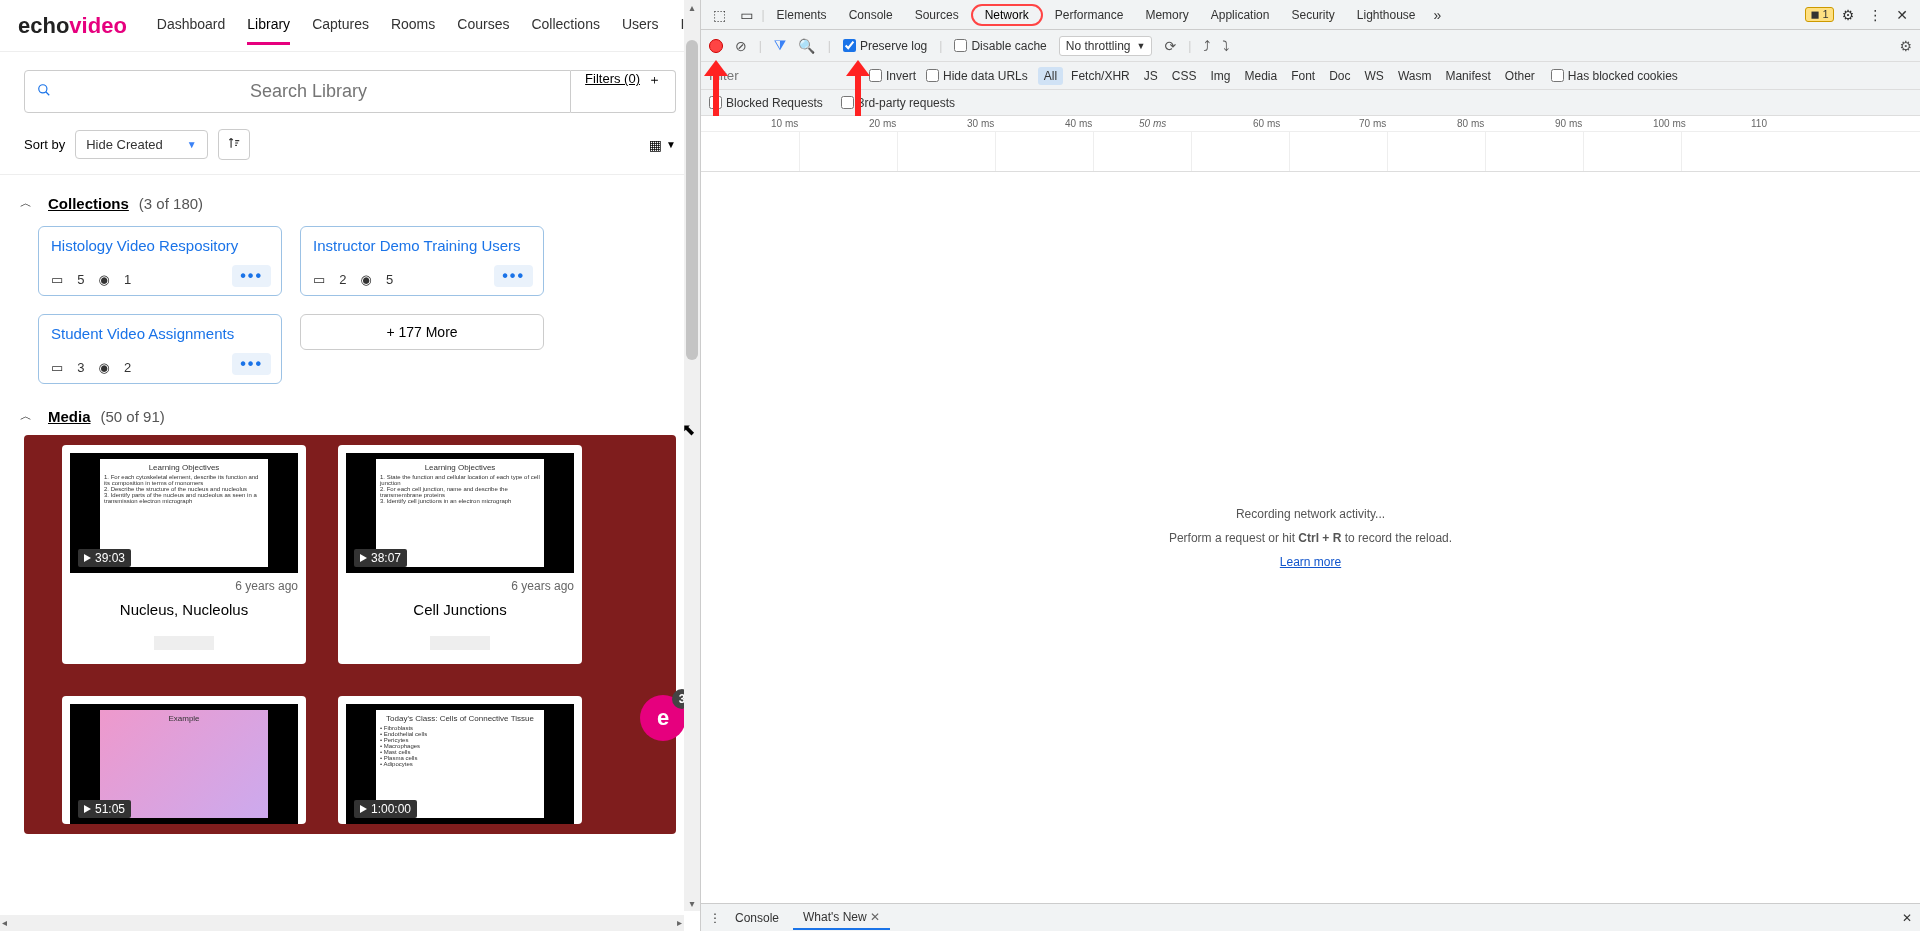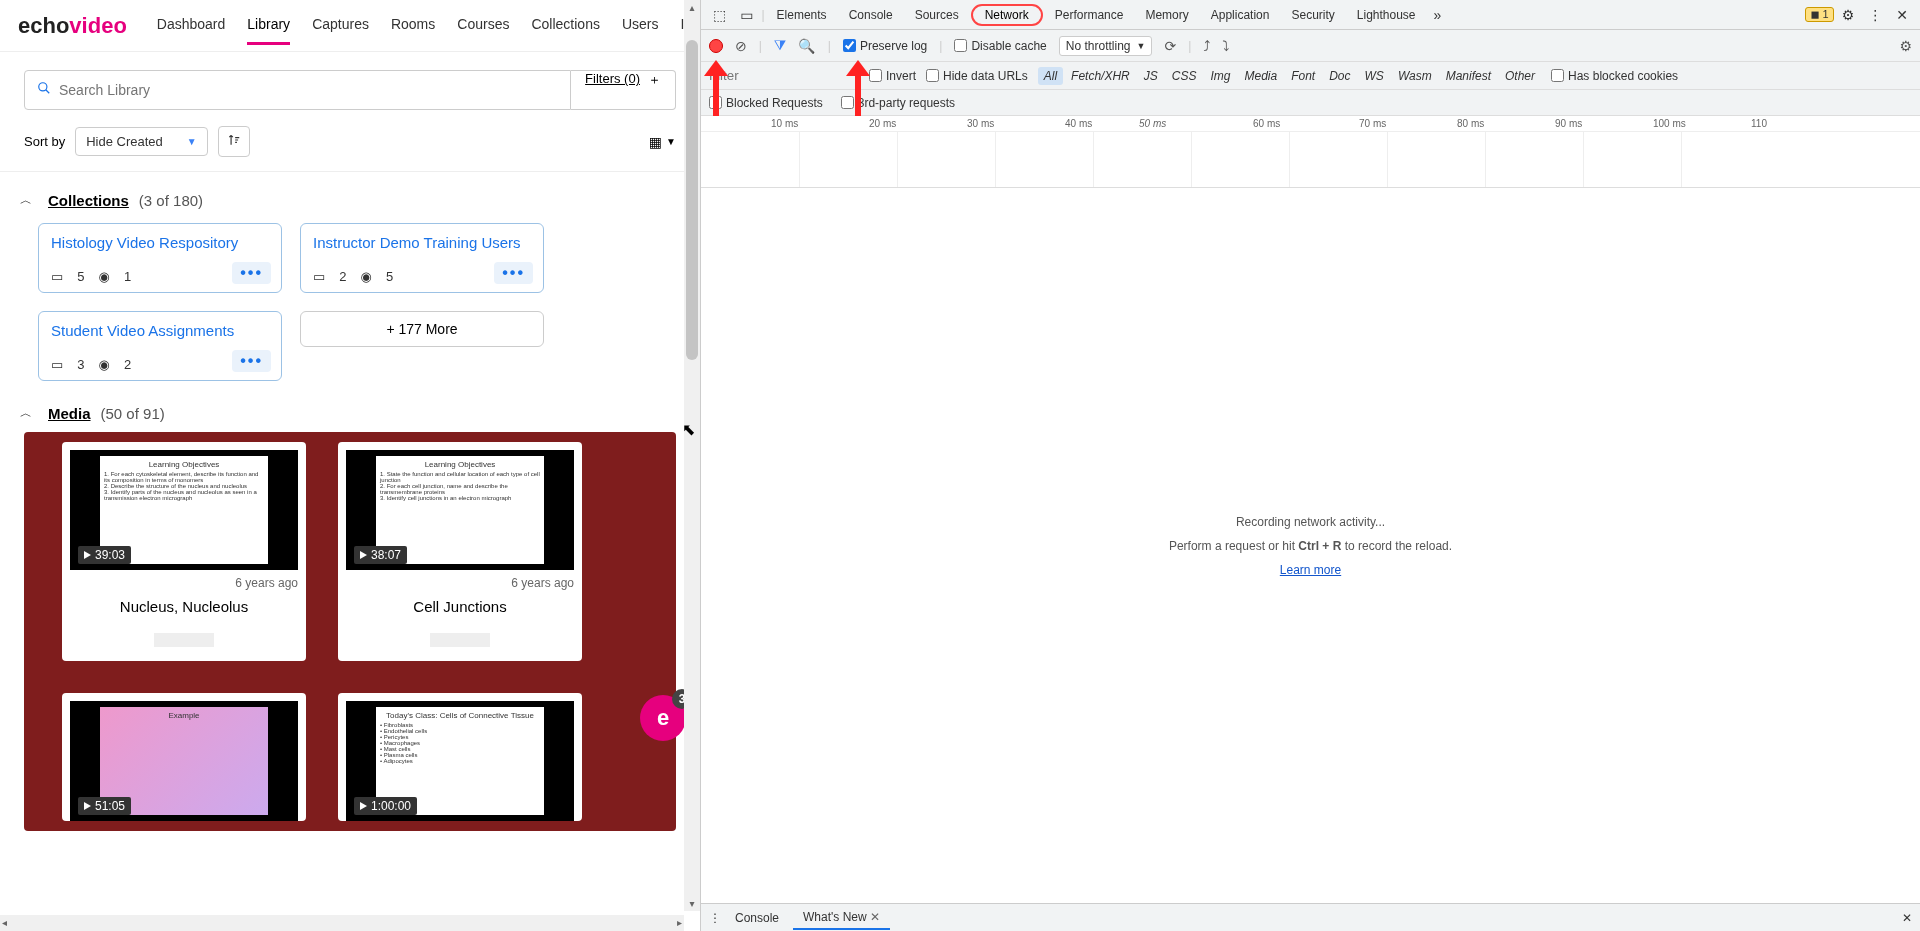--- a/index.html
+++ b/index.html
@@ -10,21 +10,21 @@
 .app-header { display: flex; align-items: center; padding: 6px 18px; border-bottom: 1px solid #eee; }
 .logo { font-size: 22px; font-weight: 700; }
 .logo .e1 { color: #222; }
 .logo .e2 { color: #e6007e; }
 .nav { display: flex; gap: 22px; margin-left: 30px; font-size: 14px; color: #333; }
 .nav-item { padding: 10px 0; cursor: pointer; }
 .nav-item.active { border-bottom: 3px solid #e6007e; color: #000; }
 
 .search-row { display: flex; padding: 18px 24px 10px 24px; gap: 0; }
 .search-box { flex: 1; display: flex; align-items: center; border: 1px solid #ccc; border-radius: 4px 0 0 4px; padding: 10px 12px; }
-.search-box input { border: none; outline: none; flex: 1; font-size: 14px; margin-left: 8px; }
+.search-box input { border: none; outline: none; flex: 1; font-size: 18px; margin-left: 8px; text-align: center; }
 .filters-box { display: flex; align-items: flex-start; border: 1px solid #ccc; border-left: none; border-radius: 0 4px 4px 0; padding: 0 14px; font-size: 13px; gap: 8px; }
 .filters-label { text-decoration: underline; }
 
 .sort-row { display: flex; align-items: center; justify-content: space-between; padding: 6px 24px 14px 24px; border-bottom: 1px solid #eee; }
 .sort-left { display: flex; align-items: center; gap: 10px; font-size: 13px; }
 .sort-select { border: 1px solid #ccc; border-radius: 4px; padding: 6px 10px; font-size: 13px; display: flex; align-items: center; gap: 24px; color: #333; }
 .sort-select .chev { color: #3b82f6; font-size: 10px; }
 .sort-btn { border: 1px solid #ccc; border-radius: 4px; padding: 6px 8px; }
 .view-toggle { display: flex; align-items: center; gap: 4px; font-size: 14px; }
 
@@ -76,27 +76,27 @@
 .dt-toolbar .ico { font-size: 14px; color: #555; }
 .dt-toolbar .filter-ico { color: #3b82f6; }
 .dt-toolbar .cb { display: flex; align-items: center; gap: 4px; }
 .dt-toolbar .cb input[type=checkbox] { accent-color: #1a73e8; }
 .dt-toolbar .sel { border: 1px solid #ccc; border-radius: 3px; padding: 2px 6px; display: flex; align-items: center; gap: 6px; background: #fff; }
 
 .dt-filter-row { display: flex; align-items: center; border-bottom: 1px solid #ddd; background: #f1f3f4; height: 28px; padding: 0 8px; gap: 10px; }
 .dt-filter-row .filter-input { width: 150px; border: none; background: transparent; outline: none; color: #999; }
 .dt-filter-row .cb { display: flex; align-items: center; gap: 4px; }
 .type-pills { display: flex; gap: 2px; }
-.type-pills .pill { padding: 2px 6px; border-radius: 3px; cursor: pointer; font-style: italic; }
+.type-pills .pill { padding: 2px 6px; border-radius: 3px; cursor: pointer; }
 .type-pills .pill.active { background: #d0e2f5; }
 
 .dt-blocked-row { display: flex; align-items: center; border-bottom: 1px solid #ddd; background: #f1f3f4; height: 26px; padding: 0 8px; gap: 18px; }
 .dt-blocked-row .cb { display: flex; align-items: center; gap: 4px; }
 
-.timeline { border-bottom: 1px solid #ddd; height: 72px; position: relative; background: #fff; }
+.timeline { border-bottom: 1px solid #ddd; height: 56px; position: relative; background: #fff; }
 .timeline .ticks { position: absolute; top: 0; left: 0; right: 0; height: 16px; border-bottom: 1px solid #eee; }
 .timeline .tick { position: absolute; top: 2px; font-size: 10px; color: #666; }
 .timeline .grid { position: absolute; top: 16px; bottom: 0; left: 0; right: 0; }
 .timeline .vline { position: absolute; top: 0; bottom: 0; width: 1px; background: #eee; }
 
 .net-body { flex: 1; display: flex; flex-direction: column; align-items: center; justify-content: center; gap: 10px; color: #555; }
 .net-body .learn { color: #1155cc; text-decoration: underline; cursor: pointer; }
 .net-body .kbd { font-weight: 700; }
 
 .dt-bottom { border-top: 1px solid #ccc; background: #f1f3f4; height: 28px; display: flex; align-items: center; gap: 4px; padding: 0 8px; }

